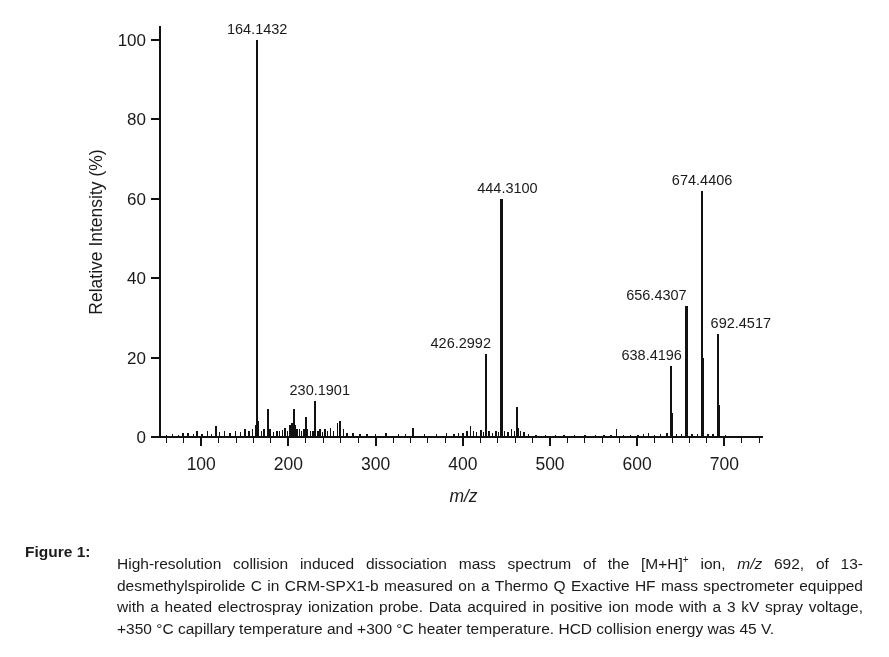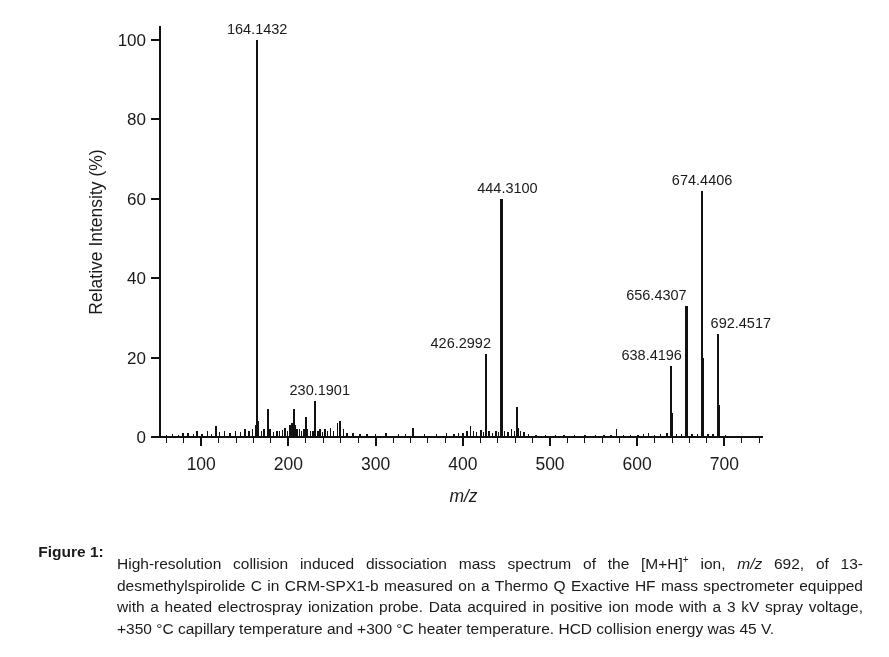--- a/index.html
+++ b/index.html
@@ -3,21 +3,21 @@
 <meta charset="utf-8">
 <style>
   html,body{margin:0;padding:0;background:#ffffff;}
   body{width:889px;height:657px;overflow:hidden;
        font-family:"Liberation Sans","DejaVu Sans",sans-serif;color:#1a1a1a;}
   .page{position:relative;width:889px;height:657px;background:#fff;}
   .chart-wrap{position:absolute;left:0;top:0;width:889px;height:525px;}
   svg text{font-family:"Liberation Sans","DejaVu Sans",sans-serif;fill:#1a1a1a;}
   .caption{position:absolute;left:25px;top:541px;width:838px;display:flex;
            font-size:15.5px;line-height:21.5px;}
-  .caption .fig-label{flex:0 0 92px;font-weight:bold;white-space:nowrap;text-align:center;}
+  .caption .fig-label{flex:0 0 92px;font-weight:bold;white-space:nowrap;}
   .caption .fig-text{flex:1 1 auto;text-align:justify;margin-top:12px;}
   .caption sup{font-size:10px;line-height:0;}
   .caption .it{font-style:italic;}
 </style>
 </head>
 <body>
 
 <div class="page">
   <div class="chart-wrap">
     <svg id="spectrum" width="889" height="525" viewBox="0 0 889 525">

